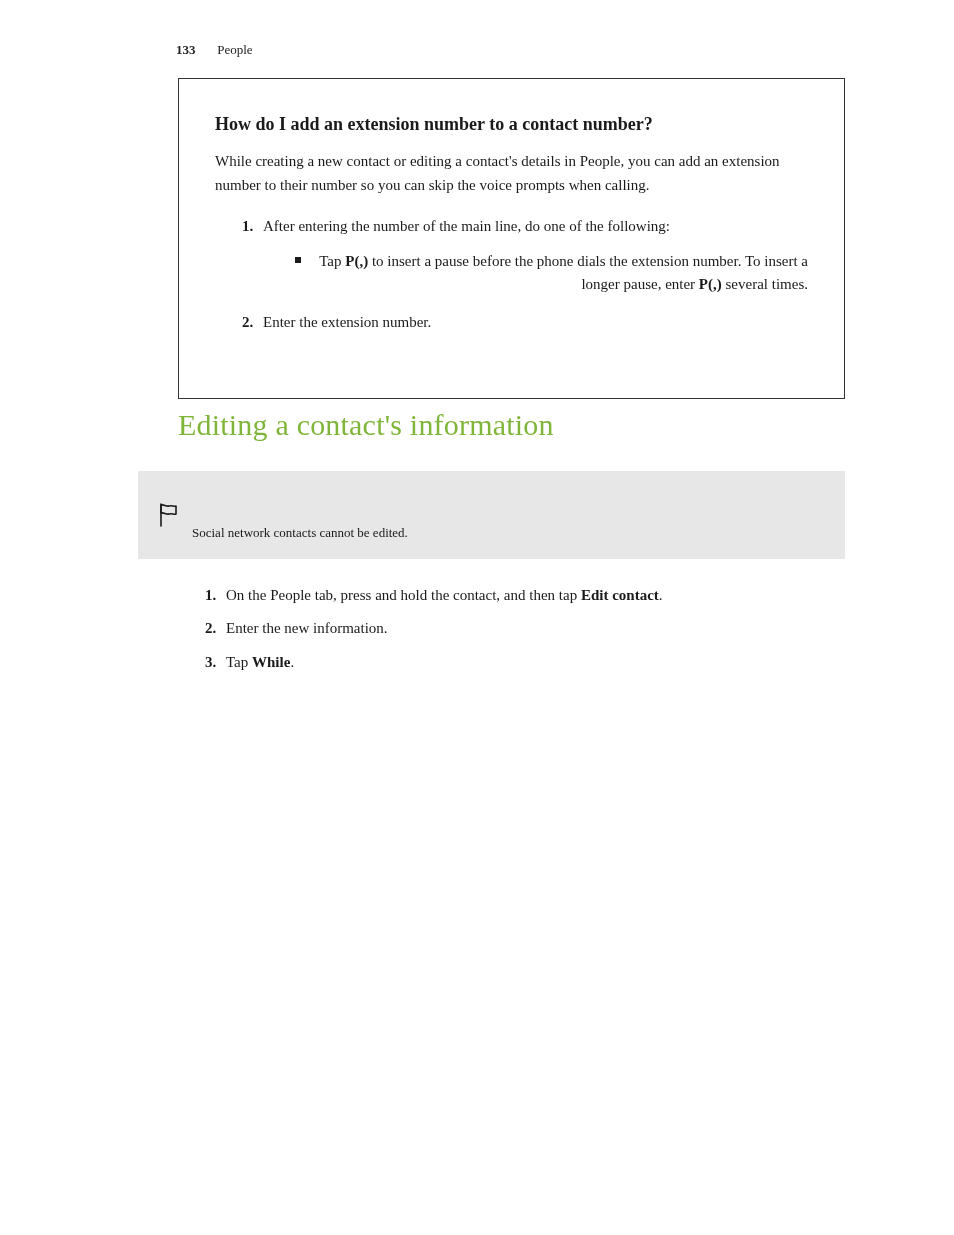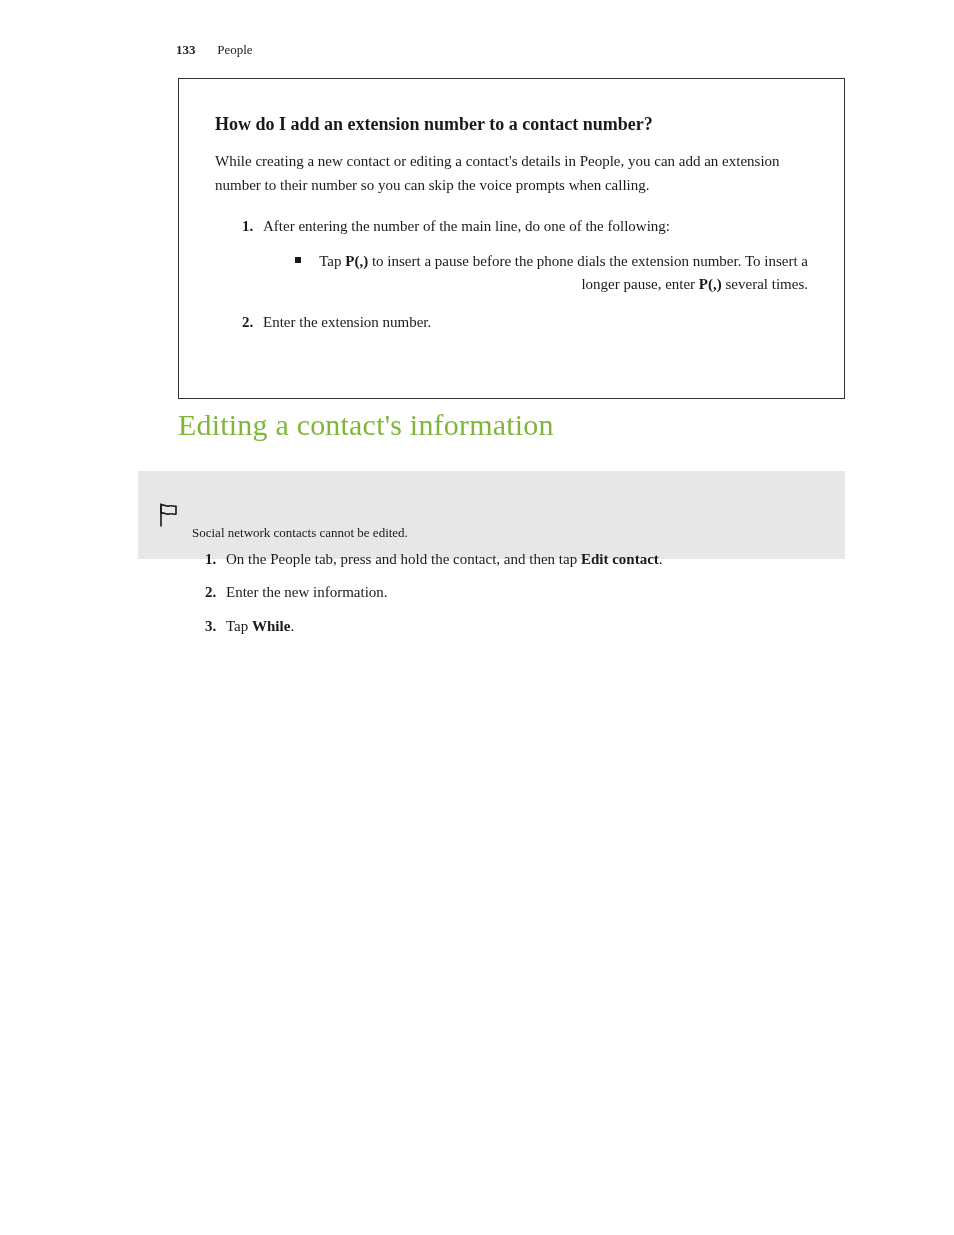--- a/index.html
+++ b/index.html
@@ -118,21 +118,21 @@
   }
   .note-text {
     font-size: 13px;
     line-height: 1.5;
     padding-left: 8px;
     margin-top: 36px;
   }
 
   .steps-block {
     position: absolute;
-    top: 548px;
+    top: 584px;
     left: 178px;
     width: 660px;
   }
   ol.steps-list {
     margin: 0;
     padding: 0 0 0 42px;
     font-size: 15px;
     line-height: 1.55;
   }
   ol.steps-list > li {

